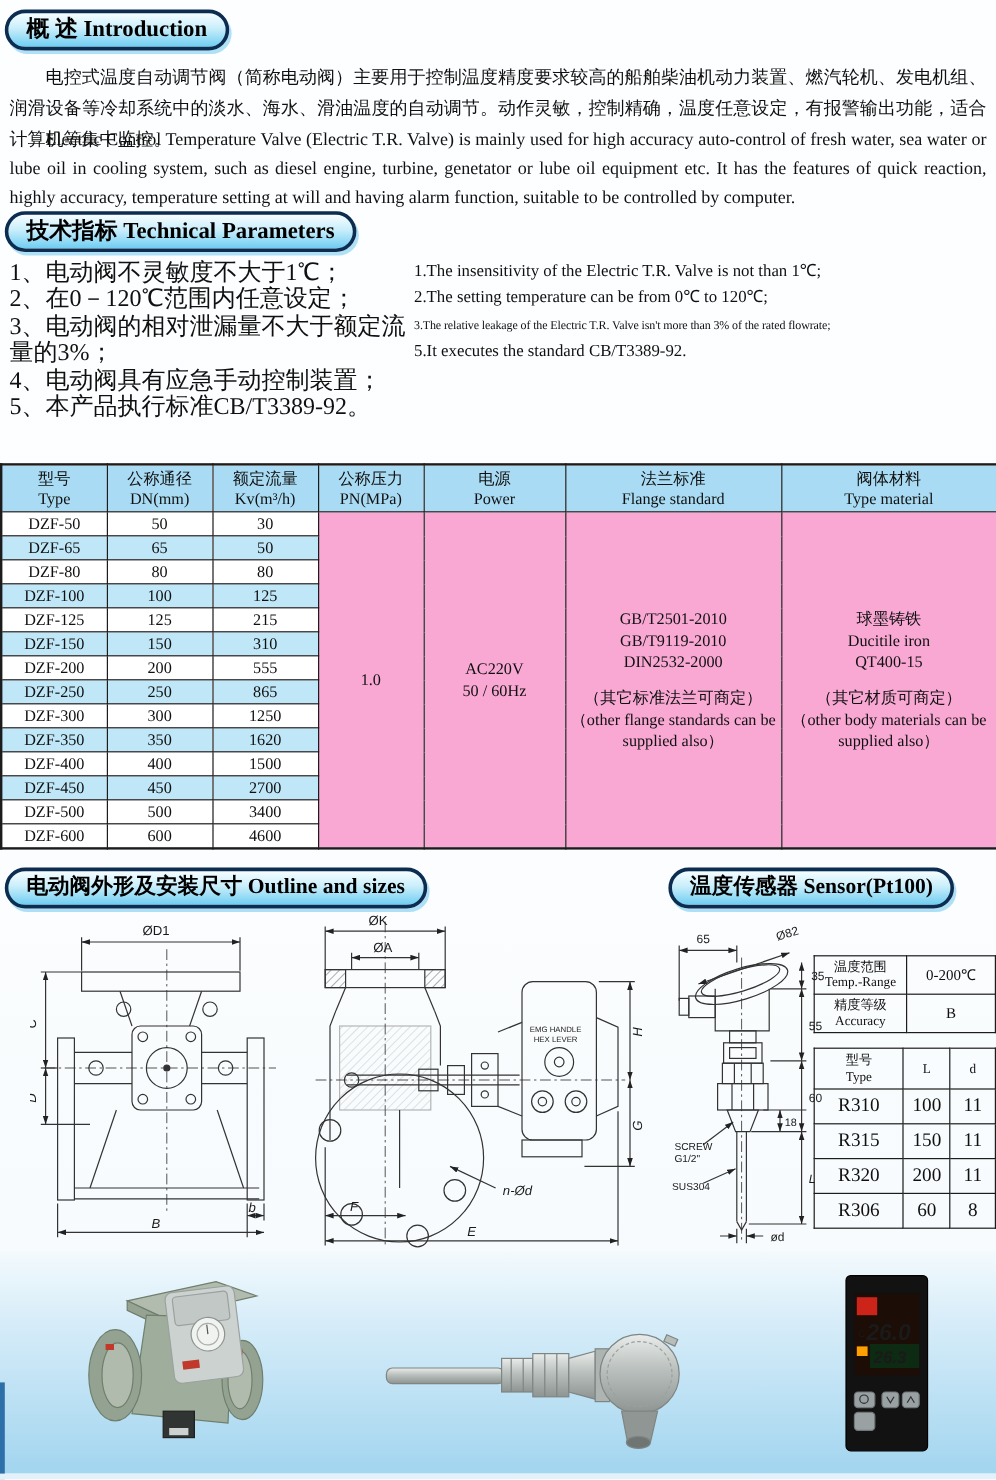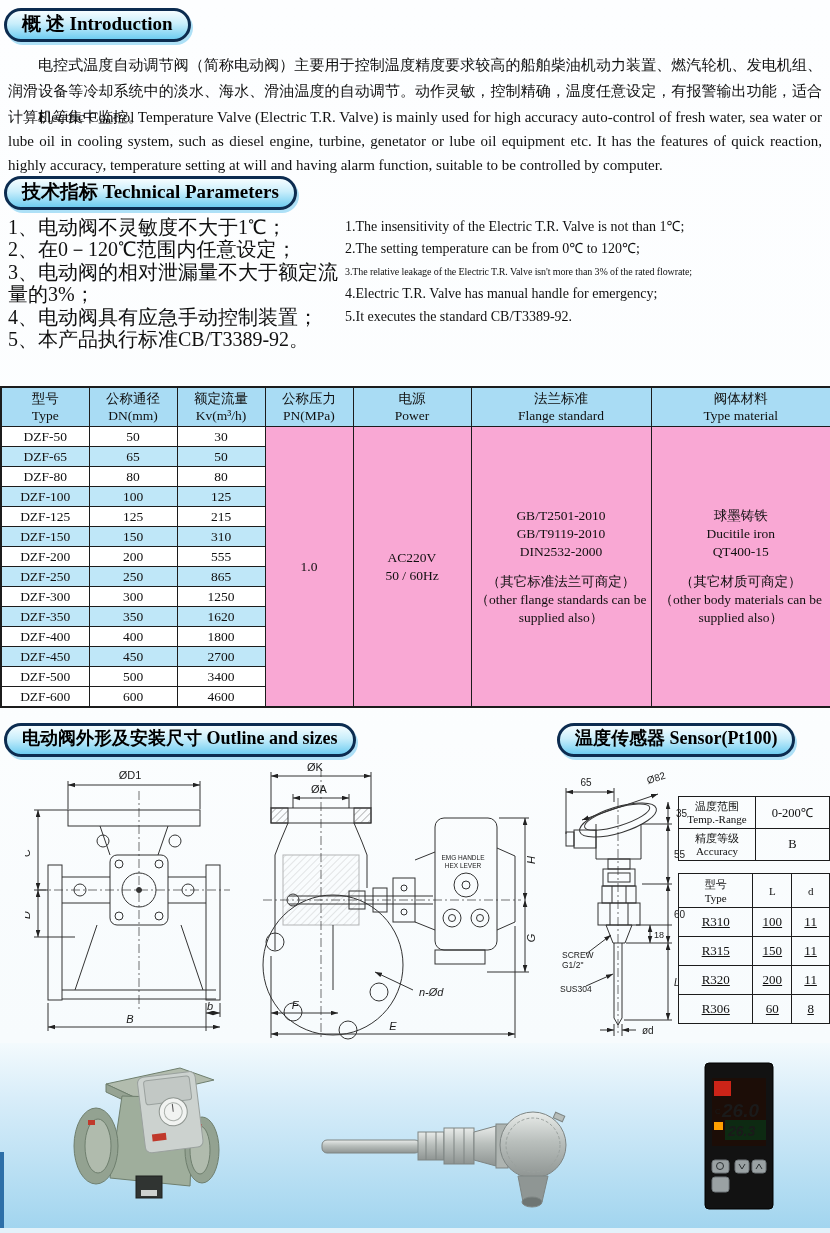--- a/index.html
+++ b/index.html
@@ -40,21 +40,21 @@
   svg text{font-family:"Liberation Sans",sans-serif;fill:#1a1a1a;}
   .draw{position:absolute;}
   
   .sensor-table{position:absolute;border-collapse:collapse;background:transparent;font-size:11px;margin-top:13px;}
   .sensor-table th,.sensor-table td{border:1px solid #1c1c1c;text-align:center;padding:0;font-weight:normal;}
   .spec-table{left:678px;top:783px;}
   .spec-table .lbl{width:76px;height:31px;line-height:13px;}
   .spec-table .val{width:73px;font-size:12.5px;}
   .model-table{left:678px;top:860px;}
   .model-table th{height:33px;line-height:14px;}
-  .model-table td{height:28px;font-size:13px;text-decoration:underline;}
+  .model-table td{height:28px;font-size:16px;}
   .model-table .c1{width:74px;}.model-table .c2{width:38px;}.model-table .c3{width:37px;}
   
   .photo-area{position:absolute;left:0;top:1043px;width:830px;height:185px;
     background:linear-gradient(180deg,#f3fafd 0%,#d8edf9 30%,#a2d5ef 100%);}
   .bottom-strip{position:absolute;left:0;top:1228px;width:830px;height:5px;background:#e3f2fa;}
   .left-sliver{position:absolute;left:0;top:1152px;width:4px;height:81px;background:#2d6fa8;}
   .photo{position:absolute;}
 </style>
 </head>
 <body>
@@ -74,21 +74,20 @@
       <div>1、电动阀不灵敏度不大于1℃；</div>
       <div>2、在0－120℃范围内任意设定；</div>
       <div>3、电动阀的相对泄漏量不大于额定流量的3%；</div>
       <div>4、电动阀具有应急手动控制装置；</div>
       <div>5、本产品执行标准CB/T3389-92。</div>
     </div>
   <div class="en-list">
       <div>1.The insensitivity of the Electric T.R. Valve is not than 1℃;</div>
       <div>2.The setting temperature can be from 0℃ to 120℃;</div>
       <div>3.The relative leakage of the Electric T.R. Valve isn't more than 3% of the rated flowrate;</div>
-      <div>4.Electric T.R. Valve has manual handle for emergency;</div>
       <div>5.It executes the standard CB/T3389-92.</div>
     </div>
 
   <table class="bp-table">
     <colgroup>
       <col style="width:88px">
         <col style="width:88px">
         <col style="width:88px">
         <col style="width:88px">
       <col style="width:118px">
@@ -199,21 +198,21 @@
           <td>1250</td>
         </tr>
         <tr class="shaded">
           <td>DZF-350</td>
           <td>350</td>
           <td>1620</td>
         </tr>
         <tr>
           <td>DZF-400</td>
           <td>400</td>
-          <td>1800</td>
+          <td>1500</td>
         </tr>
         <tr class="shaded">
           <td>DZF-450</td>
           <td>450</td>
           <td>2700</td>
         </tr>
         <tr>
           <td>DZF-500</td>
           <td>500</td>
           <td>3400</td>

